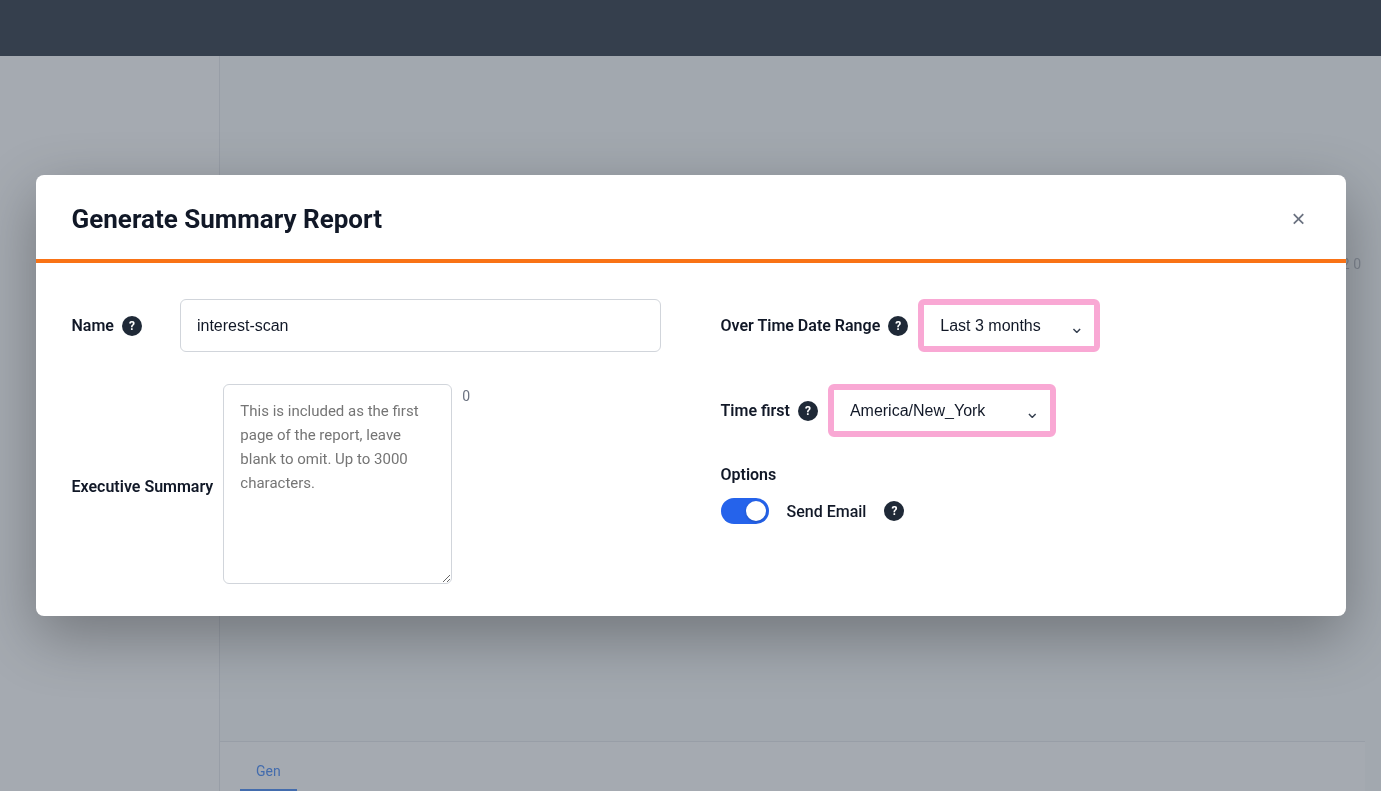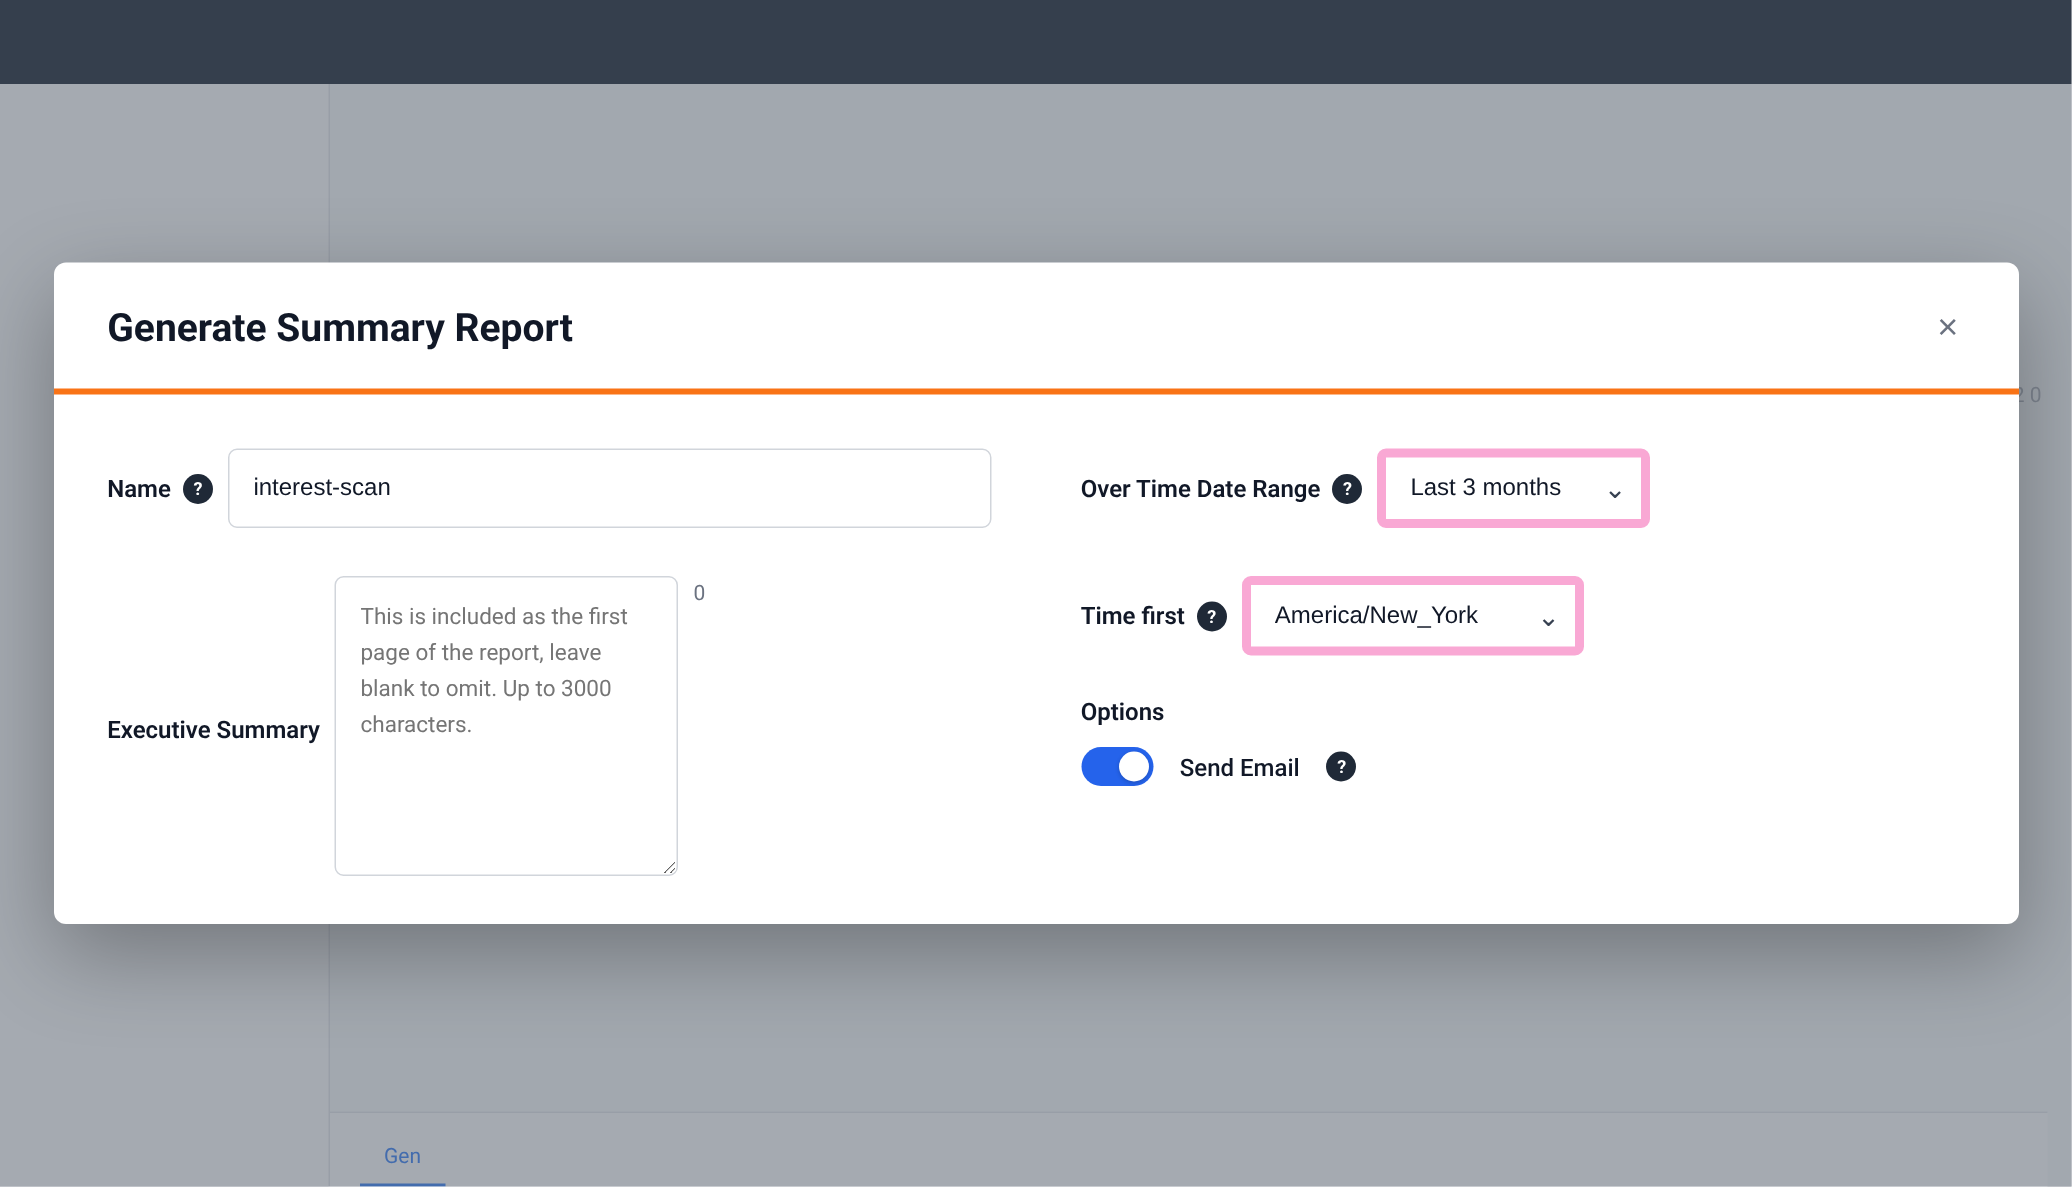--- a/index.html
+++ b/index.html
@@ -115,20 +115,21 @@
     }
 
     .form-input {
       border: 1px solid #d1d5db;
       border-radius: 6px;
       padding: 12px 16px;
       font-size: 16px;
       color: #111827;
       outline: none;
       width: 100%;
+      margin-left: 28px;
     }
 
     .form-select-wrapper {
       position: relative;
     }
 
     .form-select {
       border: 6px solid #f9a8d4;
       border-radius: 6px;
       padding: 12px 44px 12px 16px;

